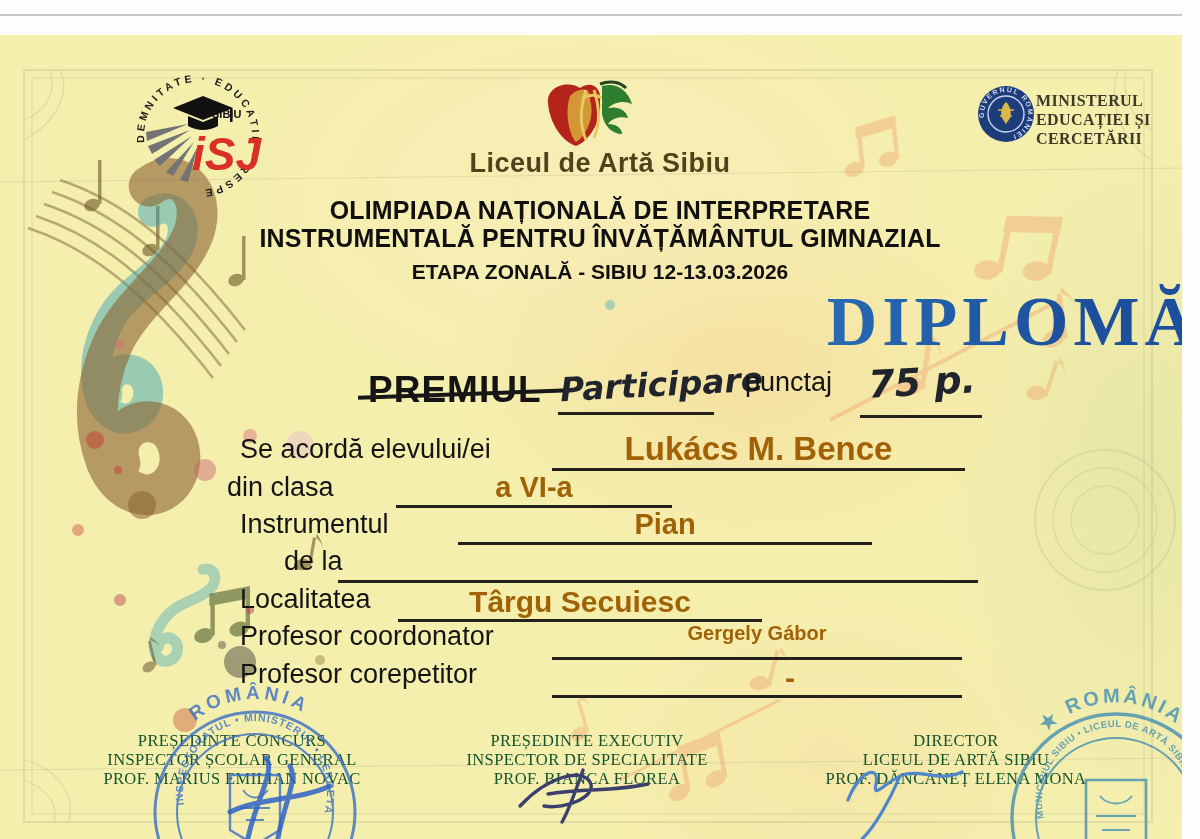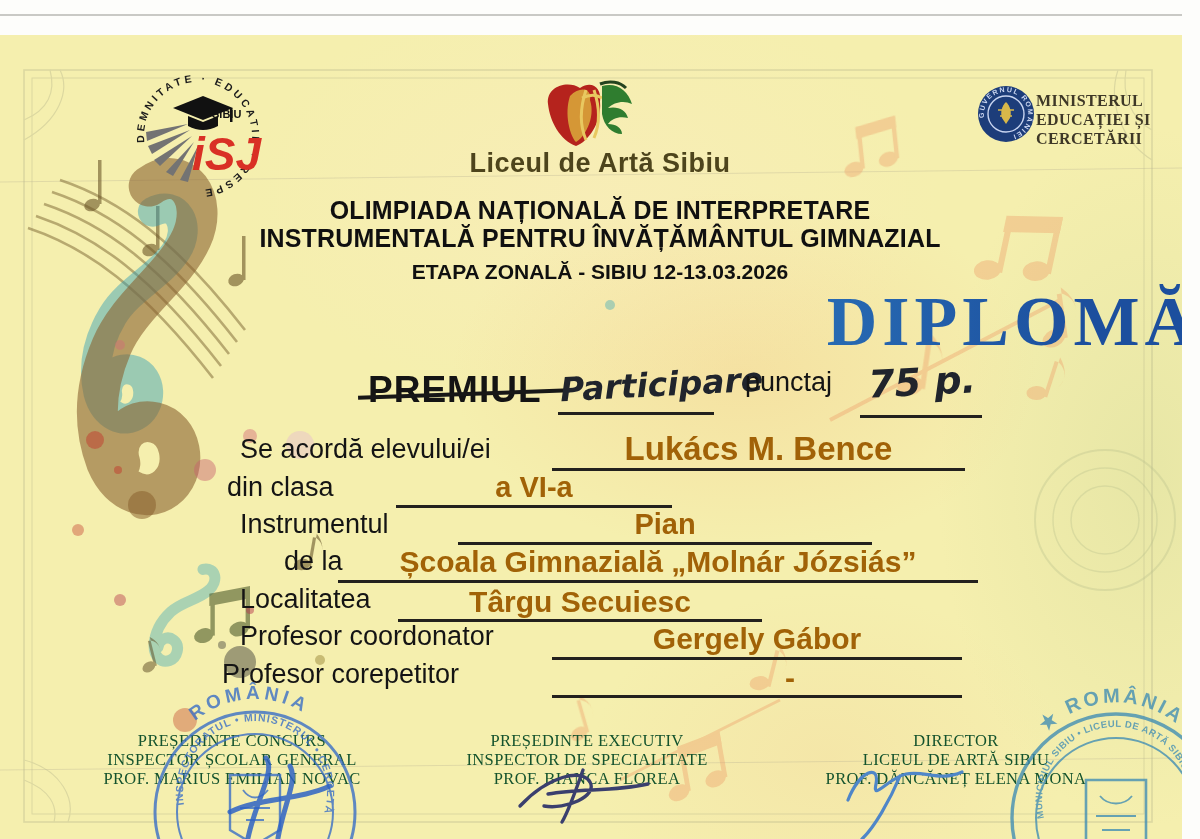--- a/index.html
+++ b/index.html
@@ -238,32 +238,31 @@
 
   <div class="flabel" style="left:227px;top:472px;">din clasa</div>
   <div class="fvalue" style="left:396px;top:471px;width:276px;font-size:29px;text-align:center;">a VI-a</div>
   <div class="uline" style="left:396px;top:505px;width:276px;"></div>
 
   <div class="flabel" style="left:240px;top:509px;">Instrumentul</div>
   <div class="fvalue" style="left:458px;top:508px;width:414px;font-size:29px;">Pian</div>
   <div class="uline" style="left:458px;top:542px;width:414px;"></div>
 
   <div class="flabel" style="left:240px;top:546px;margin-left:44px;">de la</div>
-  <div class="fvalue" style="left:338px;top:545px;width:640px;font-size:30px;">Școala Gimnazială „Molnár Józsiás”</div>
   <div class="uline" style="left:338px;top:580px;width:640px;"></div>
 
   <div class="flabel" style="left:240px;top:584px;">Localitatea</div>
   <div class="fvalue" style="left:398px;top:585px;width:364px;font-size:30px;">Târgu Secuiesc</div>
   <div class="uline" style="left:398px;top:619px;width:364px;"></div>
 
   <div class="flabel" style="left:240px;top:621px;">Profesor coordonator</div>
-  <div class="fvalue" style="left:552px;top:622px;width:410px;font-size:30px;">Gergely Gábor</div>
+  <div class="fvalue" style="left:552px;top:622px;width:410px;font-size:20px;">Gergely Gábor</div>
   <div class="uline" style="left:552px;top:657px;width:410px;"></div>
 
-  <div class="flabel" style="left:222px;top:659px;">Profesor corepetitor</div>
+  <div class="flabel" style="left:240px;top:659px;">Profesor corepetitor</div>
   <div class="fvalue" style="left:600px;top:661px;width:380px;font-size:30px;">-</div>
   <div class="uline" style="left:552px;top:695px;width:410px;"></div>
 
   <div class="sig-block" style="left:62px;width:340px;">
     <div>PREȘEDINTE CONCURS</div>
     <div>INSPECTOR ȘCOLAR GENERAL</div>
     <div>PROF. MARIUS EMILIAN NOVAC</div>
   </div>
   <div class="sig-block" style="left:432px;width:310px;">
     <div>PREȘEDINTE EXECUTIV</div>

